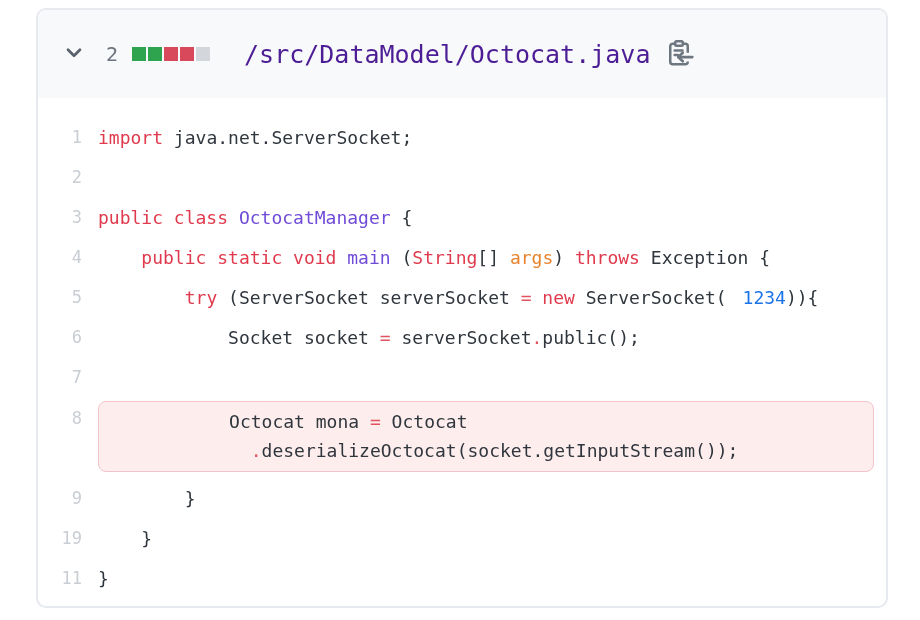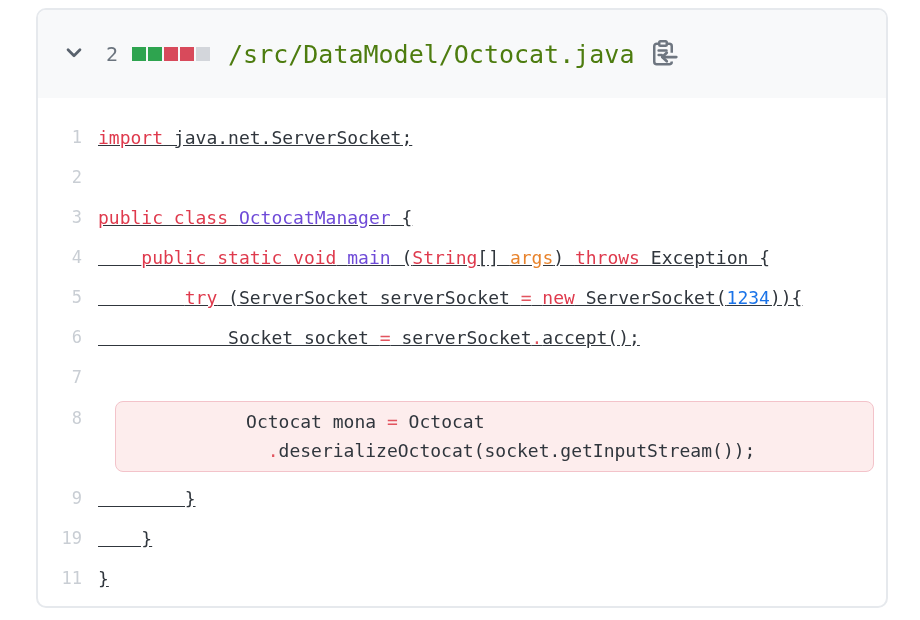--- a/index.html
+++ b/index.html
@@ -17,34 +17,34 @@
   }
   .card-header{
     height:88px;background:var(--hdr);display:flex;align-items:center;
     padding-left:24px;
   }
   .collapse-btn{width:24px;height:24px;display:flex;align-items:center;justify-content:center;
     cursor:pointer;background:none;border:none;}
   .count{margin-left:20px;font-size:20px;color:var(--count);}
   .diff-blocks{display:flex;gap:2px;margin-left:14px;}
   .diff-block{width:14px;height:14px;}
-  .file-path{margin-left:18px;font-size:25px;color:#4d7c0f;letter-spacing:0;}
+  .file-path{margin-left:34px;font-size:25px;color:#4c1d95;letter-spacing:0;}
   .copy-btn{margin-left:12px;width:34px;height:34px;display:flex;align-items:center;
     justify-content:center;cursor:pointer;background:none;border:none;}
   .code-panel{padding-top:19px;font-size:18px;color:var(--de);}
   .code-line{display:flex;align-items:center;height:40px;}
   .line-num{width:44px;flex:none;text-align:right;color:var(--ln);font-size:17px;}
-  .line-text{margin-left:16px;white-space:pre;text-decoration:underline;}
+  .line-text{margin-left:16px;white-space:pre;}
   .hl-row{height:auto;align-items:flex-start;margin:4px 0 6px 0;}
   .hl-row .line-num{padding-top:7px;}
-  .hl-box{flex:1;margin-left:33px;margin-right:12px;background:var(--hlbg);
+  .hl-box{flex:1;margin-left:16px;margin-right:12px;background:var(--hlbg);
     border:1px solid var(--hlbd);border-radius:8px;padding:5px 0 6px 0;}
   .hl-text{white-space:pre;line-height:29px;}
   .tok-kw{color:var(--kw);} .tok-op{color:var(--op);} .tok-ty{color:var(--ty);}
-  .tok-pa{color:var(--pa);text-align:center;} .tok-nu{color:var(--nu);} .tok-de{color:var(--de);}
+  .tok-pa{color:var(--pa);text-align:center;} .tok-nu{color:var(--nu);margin-left:16px;} .tok-de{color:var(--de);}
 </style>
 </head>
 <body>
 
 <div class="card">
   <div class="card-header">
     <button class="collapse-btn">
       <span>
         <svg width="22" height="22" viewBox="0 0 24 24" fill="none">
           <path d="M5.5 8.5 L12 15 L18.5 8.5" stroke="#59626d" stroke-width="3" stroke-linecap="round" stroke-linejoin="round"></path>
@@ -88,21 +88,21 @@
       <div class="code-line">
         <div class="line-num">4</div>
         <div class="line-text"><span class="tok-de">    </span><span class="tok-kw">public static void</span><span class="tok-de"> </span><span class="tok-ty">main</span><span class="tok-de"> (</span><span class="tok-kw">String</span><span class="tok-de">[] </span><span class="tok-pa">args</span><span class="tok-de">) </span><span class="tok-kw">throws</span><span class="tok-de"> Exception {</span></div>
       </div>
       <div class="code-line">
         <div class="line-num">5</div>
         <div class="line-text"><span class="tok-de">        </span><span class="tok-kw">try</span><span class="tok-de"> (ServerSocket serverSocket </span><span class="tok-op">=</span><span class="tok-de"> </span><span class="tok-kw">new</span><span class="tok-de"> ServerSocket(</span><span class="tok-nu">1234</span><span class="tok-de">)){</span></div>
       </div>
       <div class="code-line">
         <div class="line-num">6</div>
-        <div class="line-text"><span class="tok-de">            Socket socket </span><span class="tok-op">=</span><span class="tok-de"> serverSocket</span><span class="tok-op">.</span><span class="tok-de">accept();</span></div>
+        <div class="line-text"><span class="tok-de">            Socket socket </span><span class="tok-op">=</span><span class="tok-de"> serverSocket</span><span class="tok-op">.</span><span class="tok-de">public();</span></div>
       </div>
       <div class="code-line">
         <div class="line-num">7</div>
       </div>
       <div class="code-line hl-row">
         <div class="line-num">8</div>
         <div class="hl-box">
           <div class="hl-text"><span class="tok-de">            Octocat mona </span><span class="tok-op">=</span><span class="tok-de"> Octocat</span></div>
           <div class="hl-text"><span class="tok-de">              </span><span class="tok-op">.</span><span class="tok-de">deserializeOctocat(socket.getInputStream());</span></div>
         </div>

